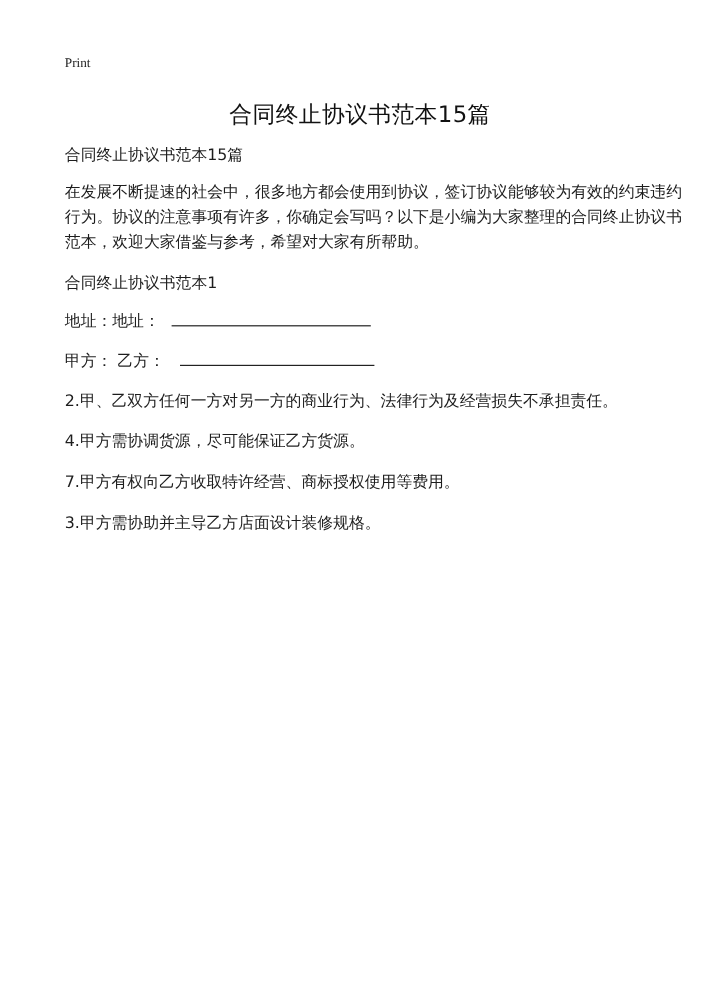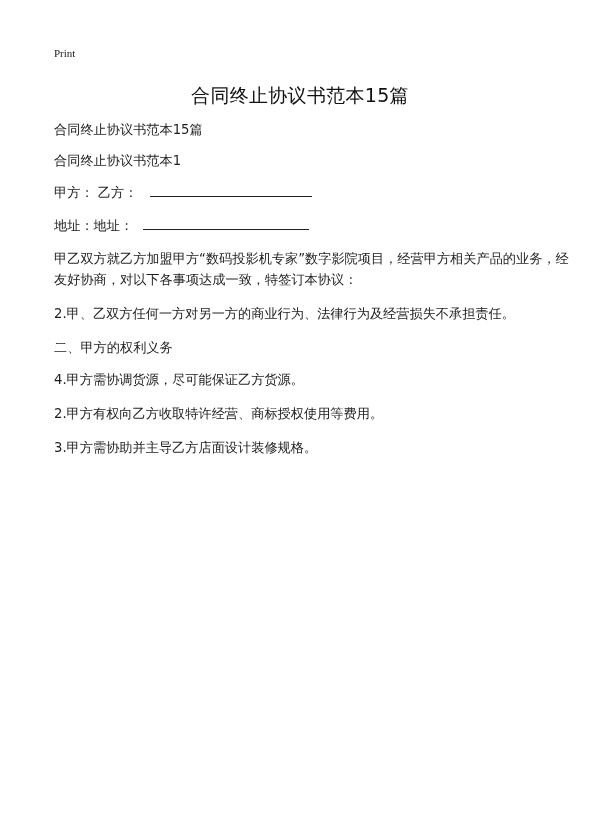--- a/index.html
+++ b/index.html
@@ -33,37 +33,36 @@
   </style>
 </head>
 <body>
 
 <div class="page">
   <div class="print">Print</div>
   <div class="title">合同终止协议书范本15篇</div>
 
   <div class="content">
     <p class="subtitle">合同终止协议书范本15篇</p>
+    <p>在发展不断提速的社会中，很多地方都会使用到协议，签订协议能够较为有效的约束违约行为。协议的注意事项有许多，你确定会写吗？以下是小编为大家整理的合同终止协议书范本，欢迎大家借鉴与参考，希望对大家有所帮助。</p>
 
     <p class="heading">合同终止协议书范本1</p>
 
     <p class="line-field">
+      <span>地址：地址：</span>
+      <span class="blank" style="width:166px;margin-left:6px;"></span>
+    </p>
+    <p class="line-field">
       <span>甲方： 乙方：</span>
       <span class="blank" style="width:162px;margin-left:8px;"></span>
     </p>
-    <p class="line-field">
-      <span>地址：地址：</span>
-      <span class="blank" style="width:166px;margin-left:6px;"></span>
-    </p>
 
-    <p>甲乙双方就乙方加盟甲方“数码投影机专家”数字影院项目，经营甲方相关产品的业务，经友好协商，对以下各事项达成一致，特签订本协议：</p>
 
 
 
     <p>2.甲、乙双方任何一方对另一方的商业行为、法律行为及经营损失不承担责任。</p>
 
-    <p class="heading">二、甲方的权利义务</p>
 
     <p>4.甲方需协调货源，尽可能保证乙方货源。</p>
-    <p>2.甲方有权向乙方收取特许经营、商标授权使用等费用。</p>
+    <p>7.甲方有权向乙方收取特许经营、商标授权使用等费用。</p>
     <p>3.甲方需协助并主导乙方店面设计装修规格。</p>
   </div>
 </div>
 
 </body></html>

